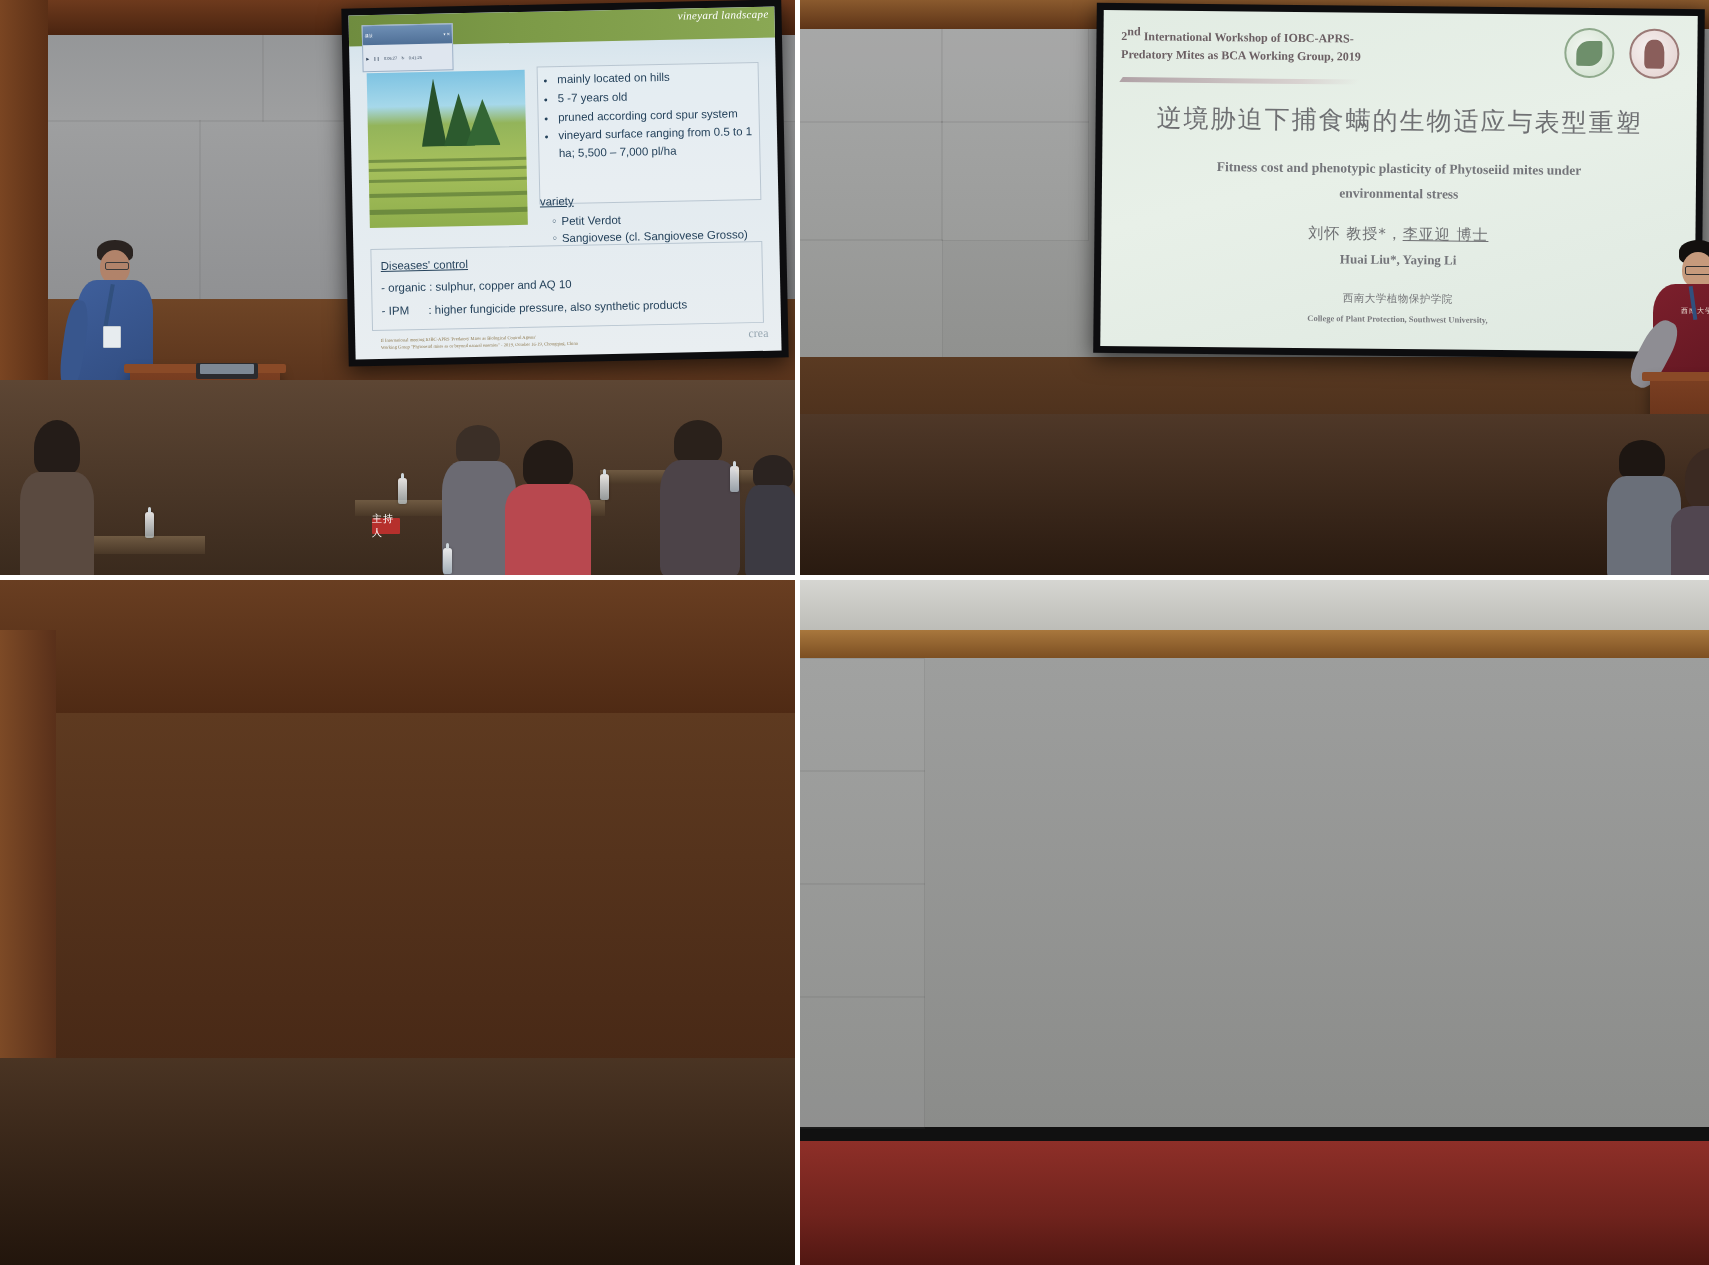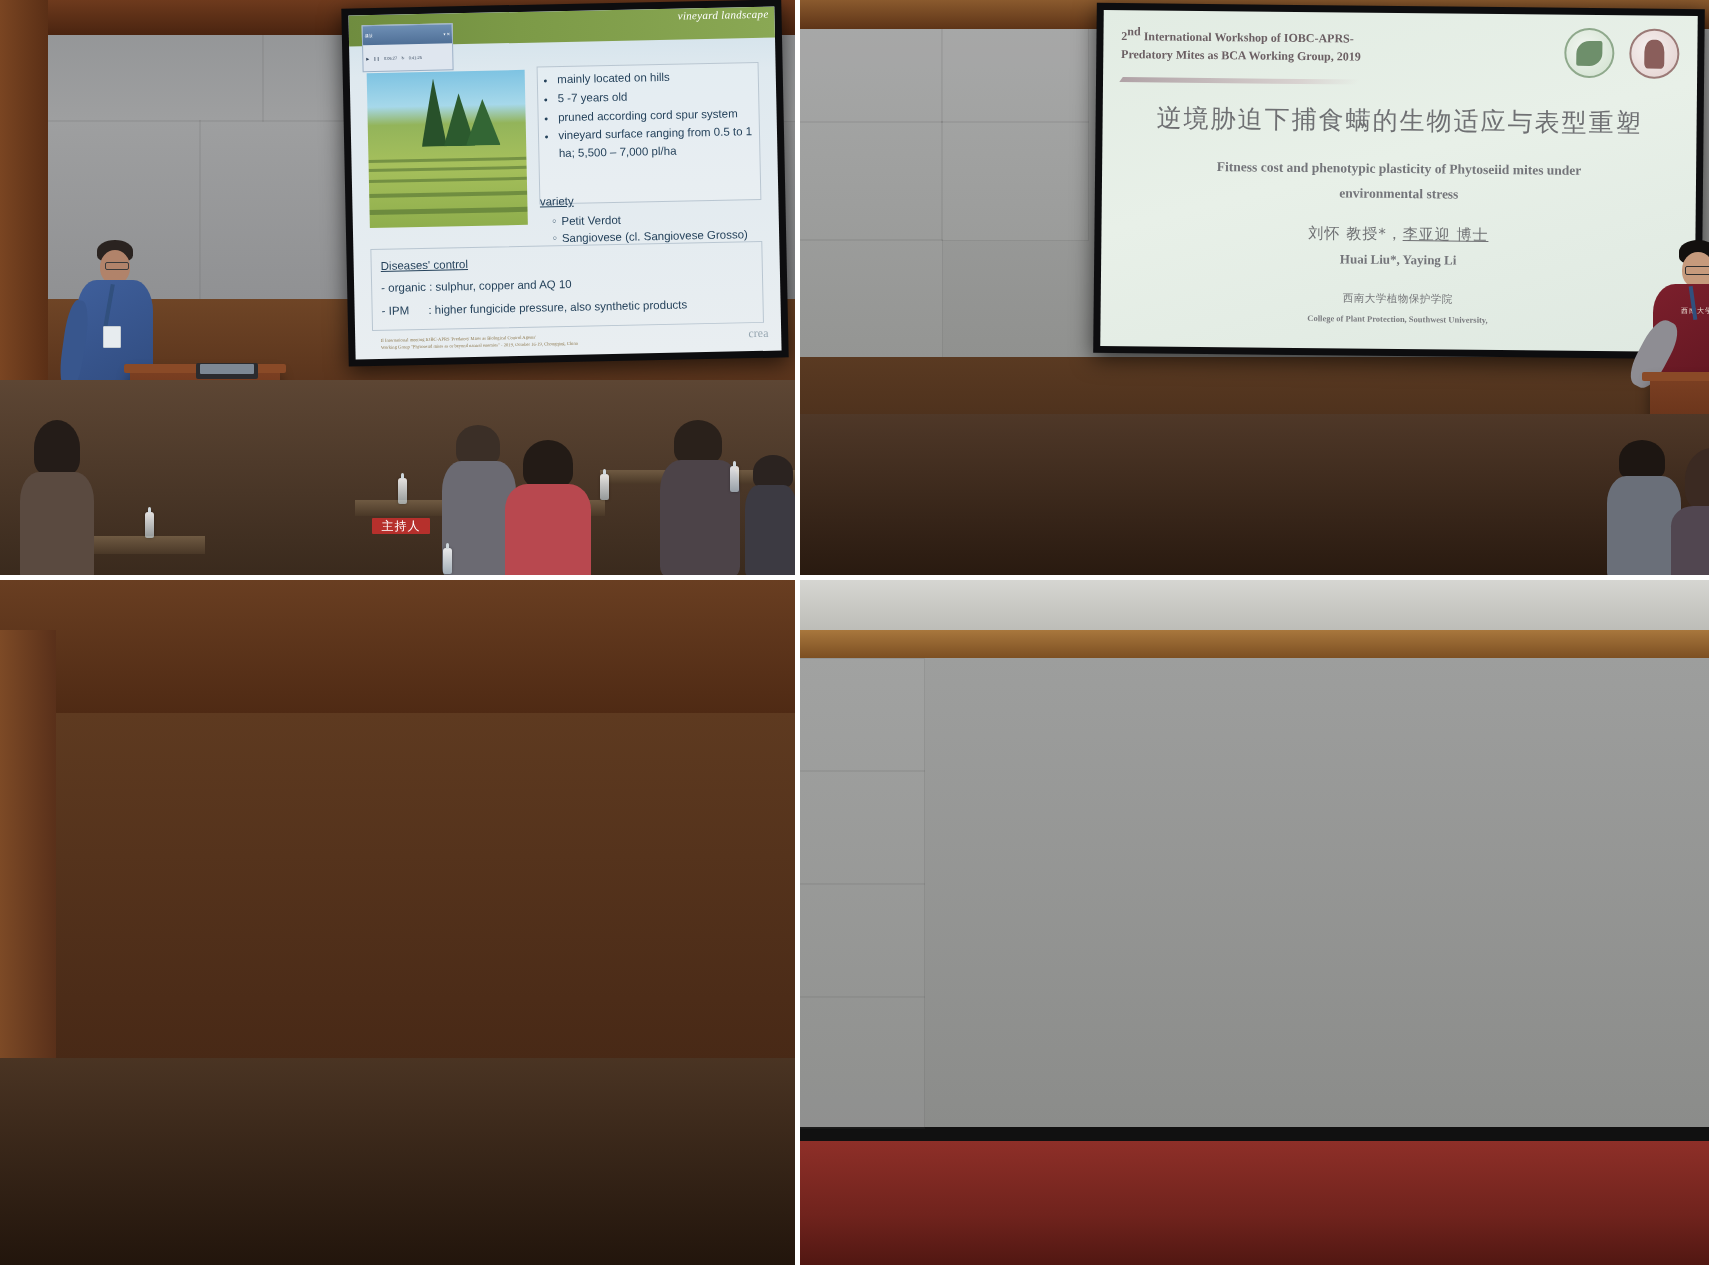--- a/index.html
+++ b/index.html
@@ -291,21 +291,21 @@
     <div class="fig" style="left:745px;top:455px;width:52px;height:120px">
       <div class="hair" style="left:8px;top:0;width:40px;height:34px;background:#2b2320"></div>
       <div class="torso" style="left:0;top:30px;width:52px;height:92px;background:#3c3a42"></div>
     </div>
 
     <div class="bottle" style="left:145px;top:512px"></div>
     <div class="bottle" style="left:398px;top:478px"></div>
     <div class="bottle" style="left:443px;top:548px"></div>
     <div class="bottle" style="left:600px;top:474px"></div>
     <div class="bottle" style="left:730px;top:466px"></div>
-    <div class="nameplate" style="left:372px;top:518px;width:58px;height:16px;font-size:12px">主持人</div>
+    <div class="nameplate" style="left:372px;top:518px;width:28px;height:16px;font-size:10px">主持人</div>
   </div>
 
   <div class="panel">
     <div class="hall">
       <div class="wall-upper" style="height:62%;background:linear-gradient(180deg,#a5a6a6,#90918f)">
         <div class="wall-tile" style="left:0;top:0;width:16%;height:34%"></div>
         <div class="wall-tile" style="left:16%;top:0;width:16%;height:34%"></div>
         <div class="wall-tile" style="left:0;top:34%;width:16%;height:33%"></div>
         <div class="wall-tile" style="left:16%;top:34%;width:16%;height:33%"></div>
         <div class="wall-tile" style="left:0;top:67%;width:16%;height:33%"></div>

